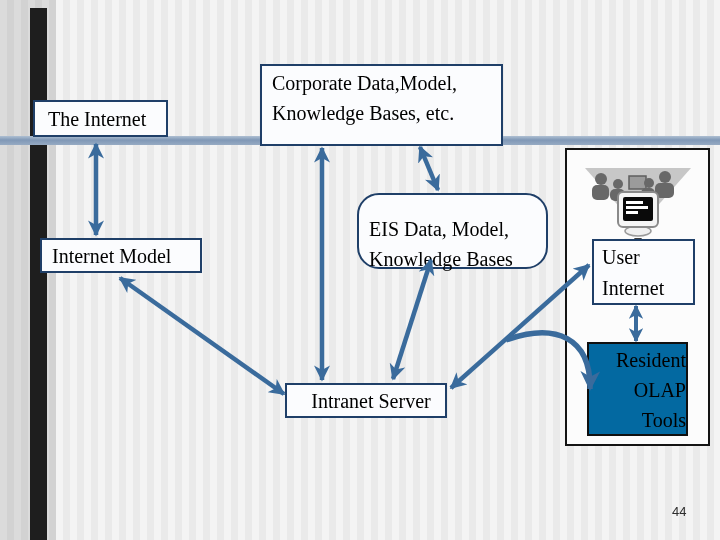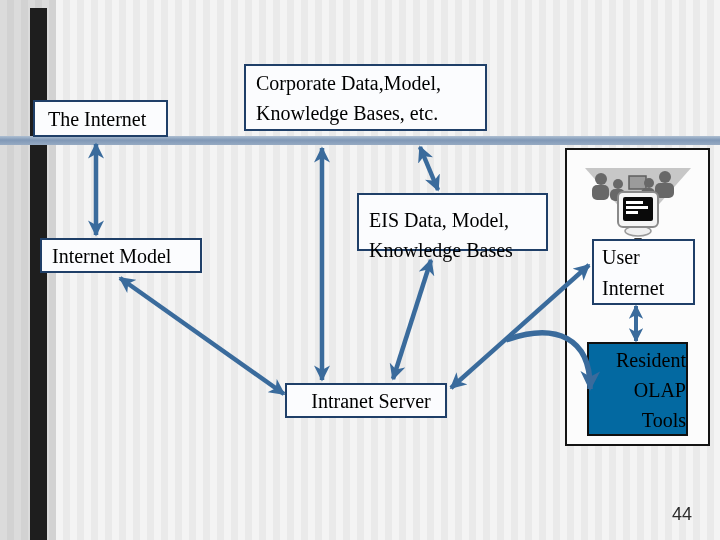--- a/index.html
+++ b/index.html
@@ -31,26 +31,26 @@
   }
   .blackbox{border:2px solid #101010;background:#0369a1;text-align:right;}
   .frame{
     position:absolute;z-index:3;box-sizing:border-box;
     border:2px solid #141414;background:#fcfcfc;
   }
   .graphic{position:absolute;z-index:4;}
   .pagenum{
     position:absolute;left:672px;top:504px;z-index:4;
     font-family:"Liberation Sans","DejaVu Sans",sans-serif;
-    font-size:18px;color:#2d2d2d;
+    font-size:13px;color:#2d2d2d;
   }
   #arrow-layer{position:absolute;left:0;top:0;z-index:6;pointer-events:none;}
   .b-internet{left:33px;top:100px;width:135px;height:37px;line-height:32px;padding-left:13px;}
-  .b-corporate{left:244px;top:64px;width:243px;height:67px;padding-top:2px;}
-  .b-eis{left:357px;top:193px;width:191px;height:58px;padding-top:10px;}
+  .b-corporate{left:260px;top:64px;width:243px;height:82px;padding-top:2px;}
+  .b-eis{left:357px;top:193px;width:191px;height:76px;padding-top:19px;border-radius:22px;}
   .b-iserver{left:40px;top:238px;width:162px;height:35px;line-height:30px;}
   .b-intranet{left:285px;top:383px;width:162px;height:35px;line-height:30px;text-align:center;}
   .b-ui{left:592px;top:239px;width:103px;height:66px;line-height:31px;padding-left:8px;z-index:5;}
   .b-olap{left:587px;top:342px;width:101px;height:94px;line-height:30px;padding-left:8px;z-index:5;}
 </style>
 </head>
 <body>
 
 <div class="left-band"></div>
 <div class="left-bar"></div>

